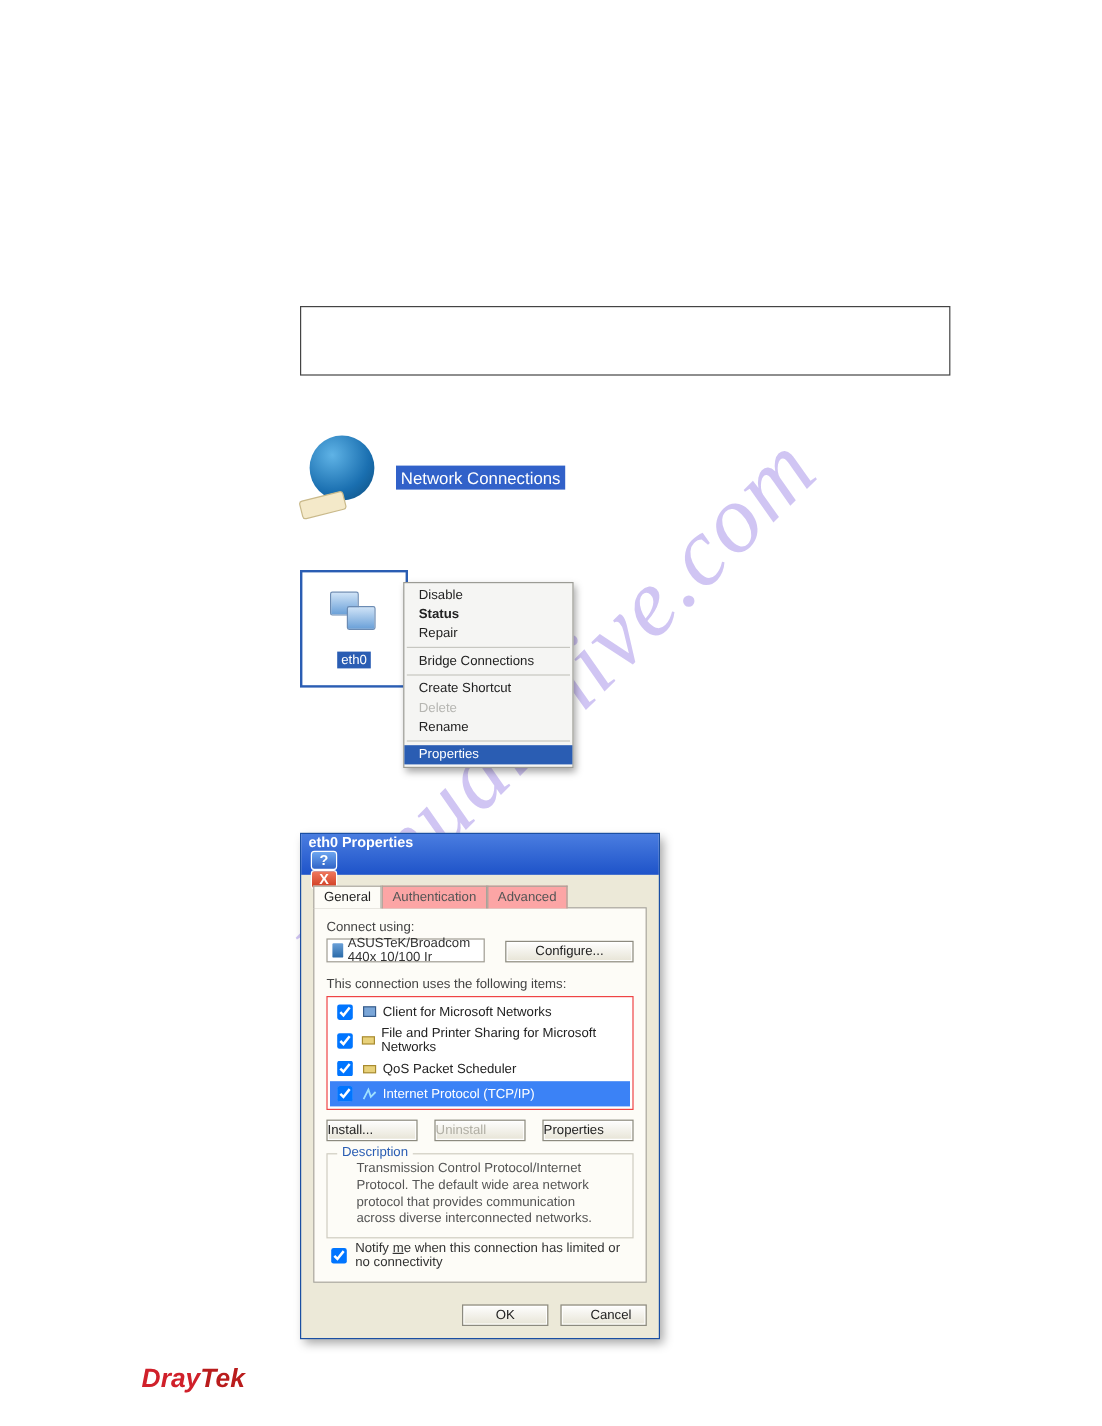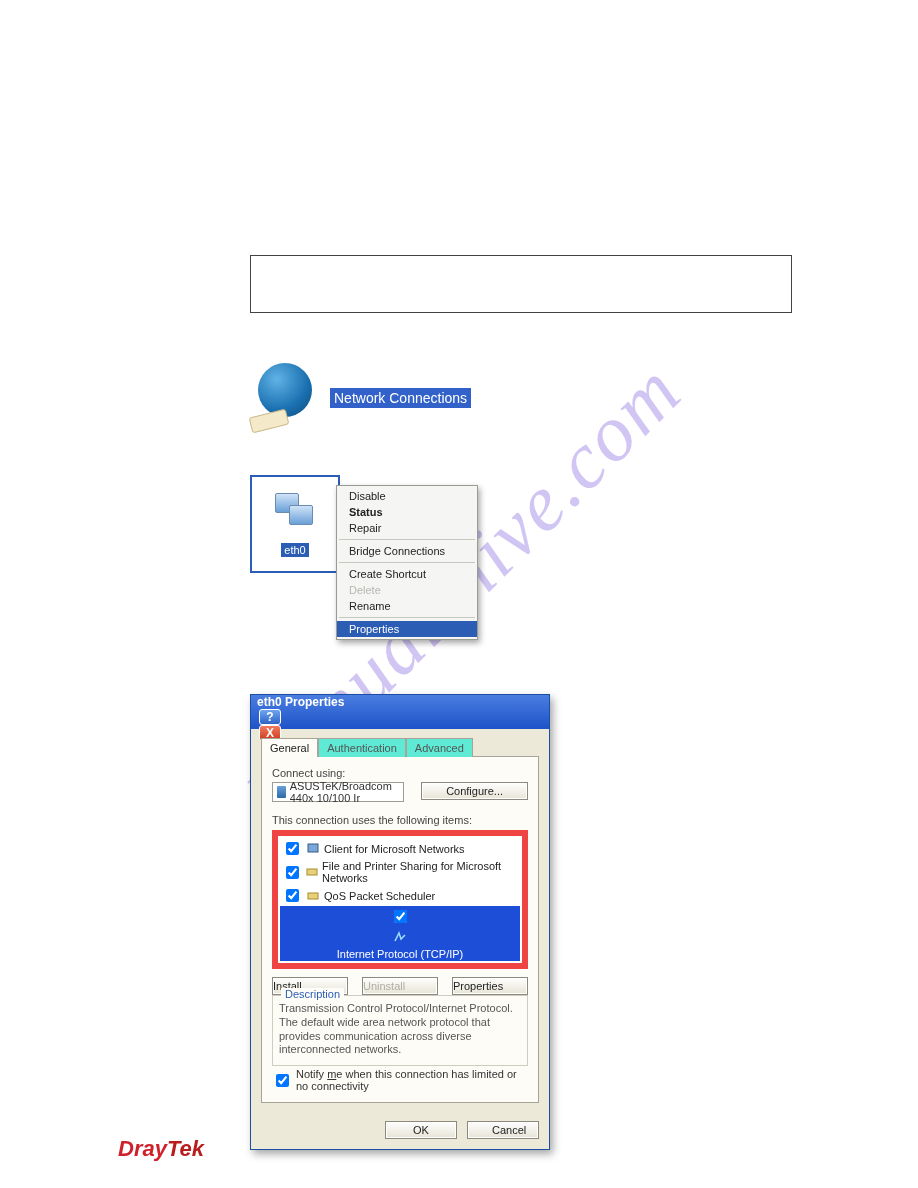--- a/index.html
+++ b/index.html
@@ -201,21 +201,21 @@
     padding: 8px 10px 10px;
     position: relative;
   }
   .tabs-row {
     display: flex;
     margin-bottom: 0;
   }
   .tab {
     border: 1px solid #a7a49a;
     border-bottom: none;
-    background: #5eead4;
+    background: #fca5a5;
     padding: 3px 8px;
     margin-right: 0;
     font-size: 11px;
     color: #555;
     position: relative;
     top: 1px;
   }
   .tab.active {
     background: #fdfcf7;
     color: #222;
@@ -226,21 +226,21 @@
     background: #fdfcf7;
     padding: 10px 10px 10px;
   }
   .section-label {
     font-size: 11px;
     color: #444;
     margin-bottom: 3px;
   }
   .adapter-row {
     display: flex;
-    align-items: flex-start;
+    align-items: flex-end;
     gap: 17px;
   }
   .adapter-input {
     flex: 1;
     height: 18px;
     border: 1px solid #9f9c91;
     background: #fff;
     display: flex;
     align-items: center;
     padding: 0 4px;
@@ -257,21 +257,21 @@
     background: linear-gradient(#fefefe, #e7e4d6);
     padding: 2px 24px;
     font-size: 11px;
     color: #222;
     font-family: Tahoma, Arial, sans-serif;
     box-shadow: inset 0 0 0 1px #fff;
     cursor: default;
   }
   .xp-btn.disabled { color: #b0aea4; }
   .items-list {
-    border: 6px solid #ef4444;
+    border: 1px solid #ef4444;
     background: #fff;
     margin-top: 4px;
     padding: 2px 2px;
   }
   .items-list .row {
     display: flex;
     align-items: center;
     gap: 4px;
     padding: 1px 2px;
   }
@@ -284,35 +284,35 @@
     height: 14px;
     display: flex;
     align-items: center;
     justify-content: center;
   }
   .items-list .row .rtxt {
     font-size: 11px;
     color: #222;
   }
   .items-list .row.selected {
-    background: #1d4ed8;
-    flex-direction: column;
+    background: #3b82f6;
   }
   .items-list .row.selected .rtxt { color: #fff; }
 
   .btn-row {
     display: flex;
     gap: 14px;
     margin-top: 8px;
   }
   .btn-row .xp-btn { flex: 1; text-align: left; padding: 2px 0; }
 
   .desc-group {
     border: 1px solid #cfccc0;
-    padding: 6px 6px 8px;
+    margin-top: 10px;
+    padding: 6px 24px 8px;
     position: relative;
   }
   .desc-group .legend {
     position: absolute;
     top: -8px;
     left: 8px;
     background: #fdfcf7;
     padding: 0 4px;
     color: #2a5db3;
     font-size: 11px;

